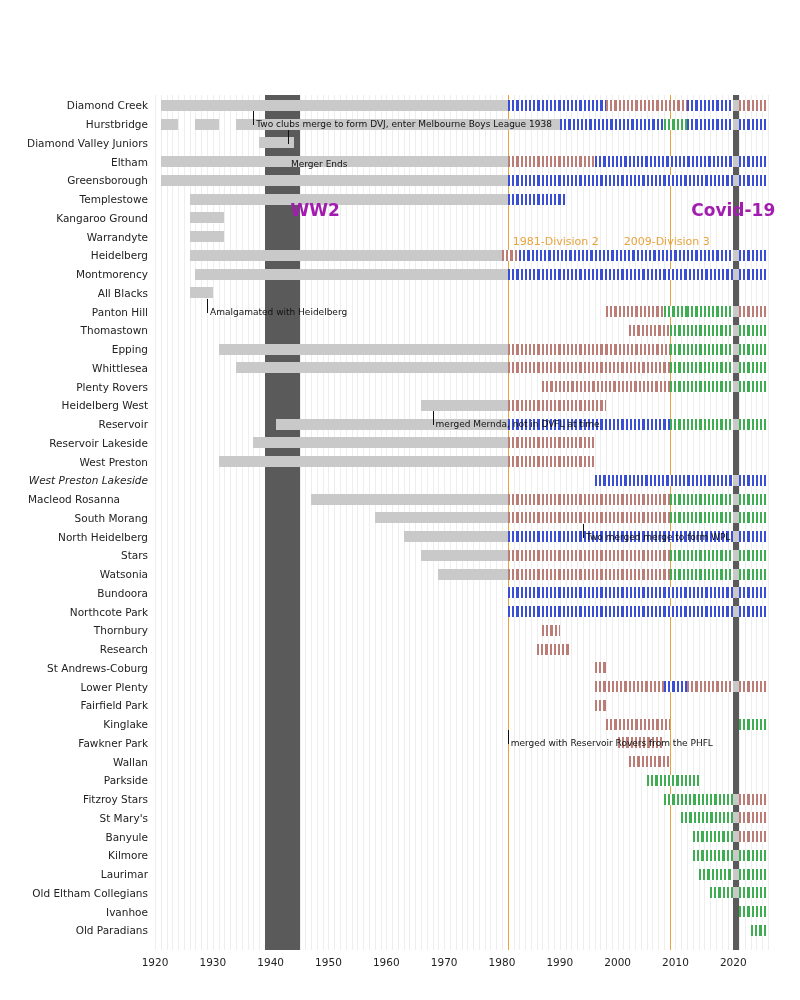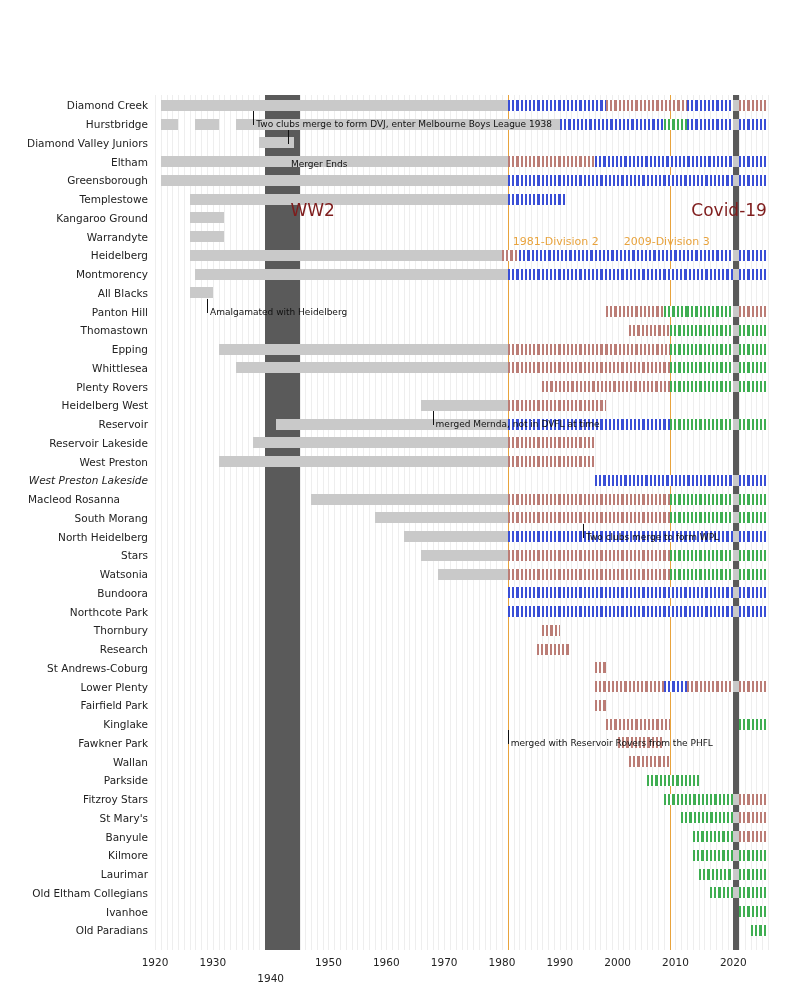--- a/index.html
+++ b/index.html
@@ -69,22 +69,22 @@
   }
   .era-label{
     position:absolute;
     font-size:11px;
     color:#e8a33d;
     white-space:nowrap;
   }
   .big-label{
     position:absolute;
     font-size:17px;
-    color:#7f1d1d;
-    font-weight:normal;
+    color:#a21caf;
+    font-weight:bold;
     white-space:nowrap;
   }
   .xtick{
     position:absolute;
     font-size:10.5px;
     color:#222;
     text-align:center;
     width:40px;
   }
   .legend{
@@ -401,41 +401,41 @@
       <div class="row-label" style="top: 830.562px; left: 0px; width: 148px;">Banyule</div>
       <div class="row-label" style="top: 849.312px; left: 0px; width: 148px;">Kilmore</div>
       <div class="row-label" style="top: 868.062px; left: 0px; width: 148px;">Laurimar</div>
       <div class="row-label" style="top: 886.812px; left: 0px; width: 148px;">Old Eltham Collegians</div>
       <div class="row-label" style="top: 905.562px; left: 0px; width: 148px;">Ivanhoe</div>
       <div class="row-label" style="top: 924.312px; left: 0px; width: 148px;">Old Paradians</div>
     </div>
   <div id="xticks-layer">
       <div class="xtick" style="left: 135px; top: 956px;">1920</div>
       <div class="xtick" style="left: 192.83px; top: 956px;">1930</div>
-      <div class="xtick" style="left: 250.66px; top: 956px; margin-top: 16px;">1940</div>
+      <div class="xtick" style="left: 250.66px; top: 956px;">1940</div>
       <div class="xtick" style="left: 308.491px; top: 956px;">1950</div>
       <div class="xtick" style="left: 366.321px; top: 956px;">1960</div>
       <div class="xtick" style="left: 424.151px; top: 956px;">1970</div>
       <div class="xtick" style="left: 481.981px; top: 956px;">1980</div>
       <div class="xtick" style="left: 539.811px; top: 956px;">1990</div>
       <div class="xtick" style="left: 597.642px; top: 956px;">2000</div>
       <div class="xtick" style="left: 655.472px; top: 956px;">2010</div>
       <div class="xtick" style="left: 713.302px; top: 956px;">2020</div>
     </div>
   <div id="annot-layer">
       <div class="annot-tick" style="left: 253.311px; top: 111.062px; height: 14px;"></div>
       <div class="annot" style="left: 256.311px; top: 119.062px;">Two clubs merge to form DVJ, enter Melbourne Boys League 1938</div>
       <div class="annot-tick" style="left: 288.009px; top: 129.812px; height: 14px;"></div>
       <div class="annot" style="left: 291.009px; top: 137.812px; margin-top: 21px;">Merger Ends</div>
       <div class="annot-tick" style="left: 207.047px; top: 298.562px; height: 14px;"></div>
       <div class="annot" style="left: 210.047px; top: 306.562px;">Amalgamated with Heidelberg</div>
       <div class="annot-tick" style="left: 432.585px; top: 411.062px; height: 14px;"></div>
       <div class="annot" style="left: 435.585px; top: 419.062px;">merged Mernda, not in DVFL at time</div>
       <div class="annot-tick" style="left: 582.943px; top: 523.562px; height: 14px;"></div>
-      <div class="annot" style="left: 585.943px; top: 531.562px;">Two clubs merge to form WPL</div>
+      <div class="annot" style="left: 585.943px; top: 531.562px;">Two merged merge to form WPL</div>
       <div class="annot-tick" style="left: 507.764px; top: 729.812px; height: 14px;"></div>
       <div class="annot" style="left: 510.764px; top: 737.812px;">merged with Reservoir Rovers from the PHFL</div>
     </div>
 
   <div class="big-label" id="ww2-label" style="left: 290.443px; top: 200px;">WW2</div>
   <div class="big-label" id="covid-label" style="left: 691.302px; top: 200px;">Covid-19</div>
 
   <div class="era-label" id="era1-label" style="left: 512.764px; top: 235px;">1981-Division 2</div>
   <div class="era-label" id="era2-label" style="left: 623.689px; top: 235px;">2009-Division 3</div>
 

